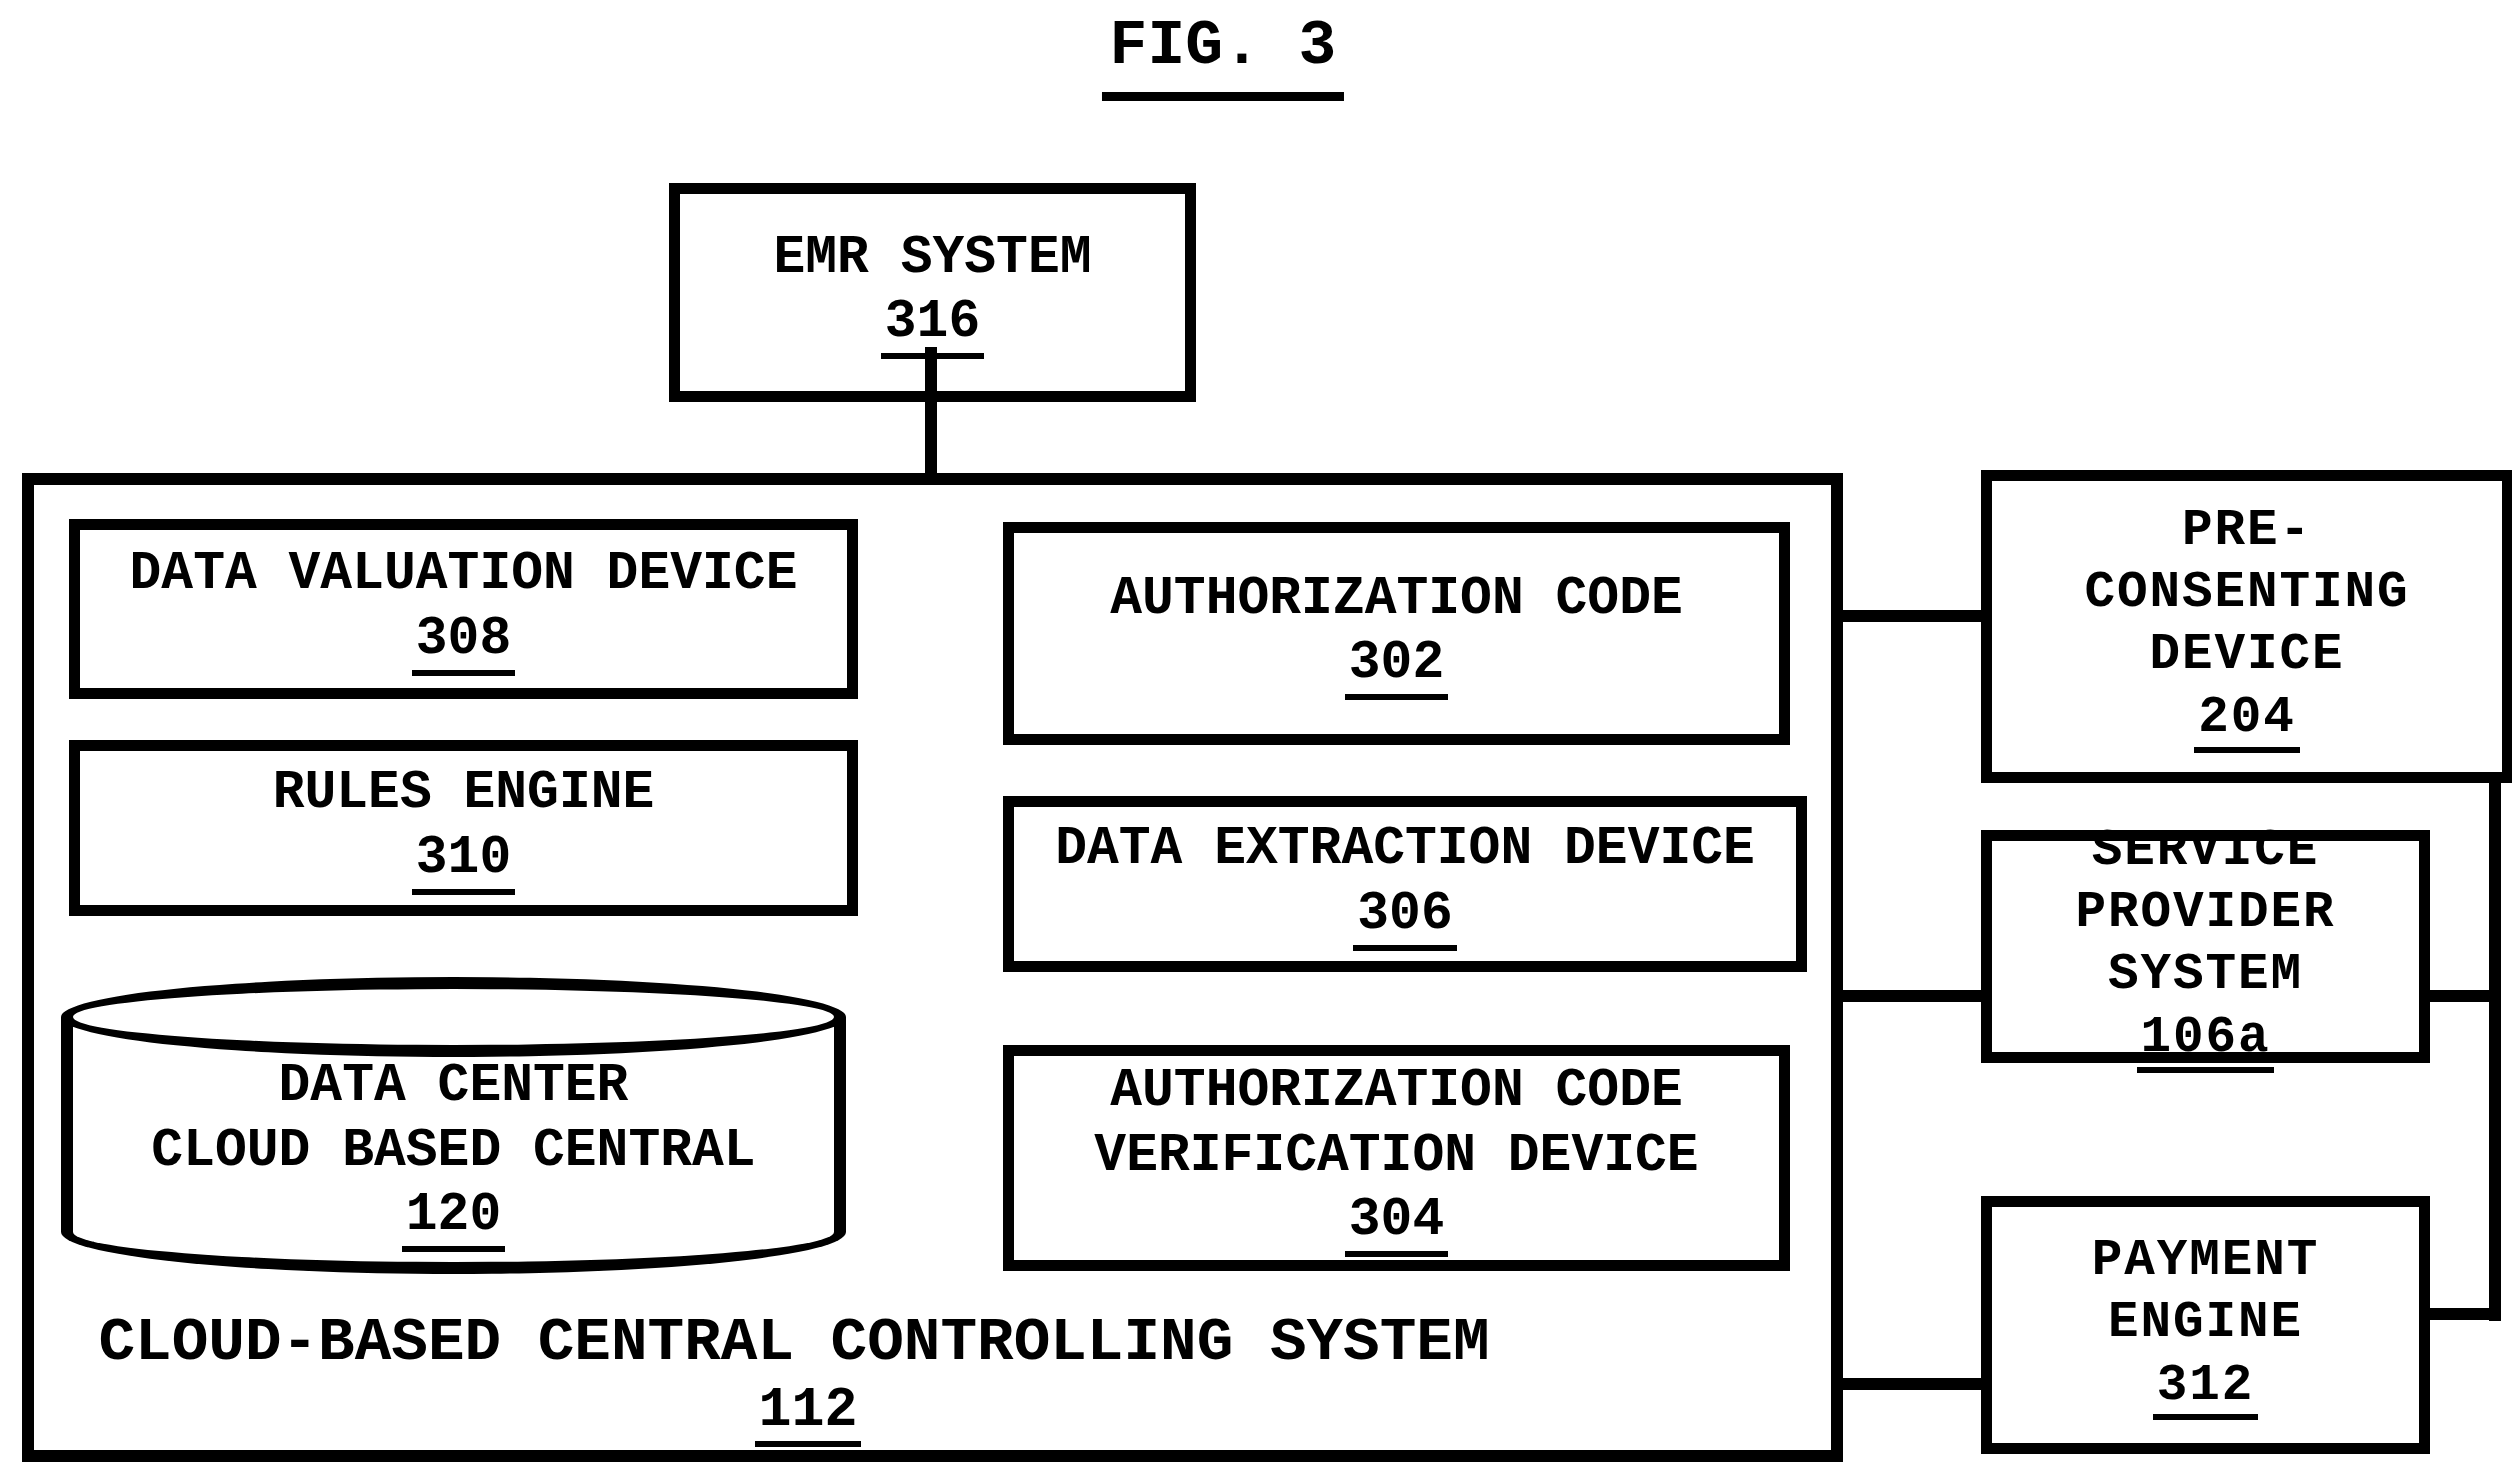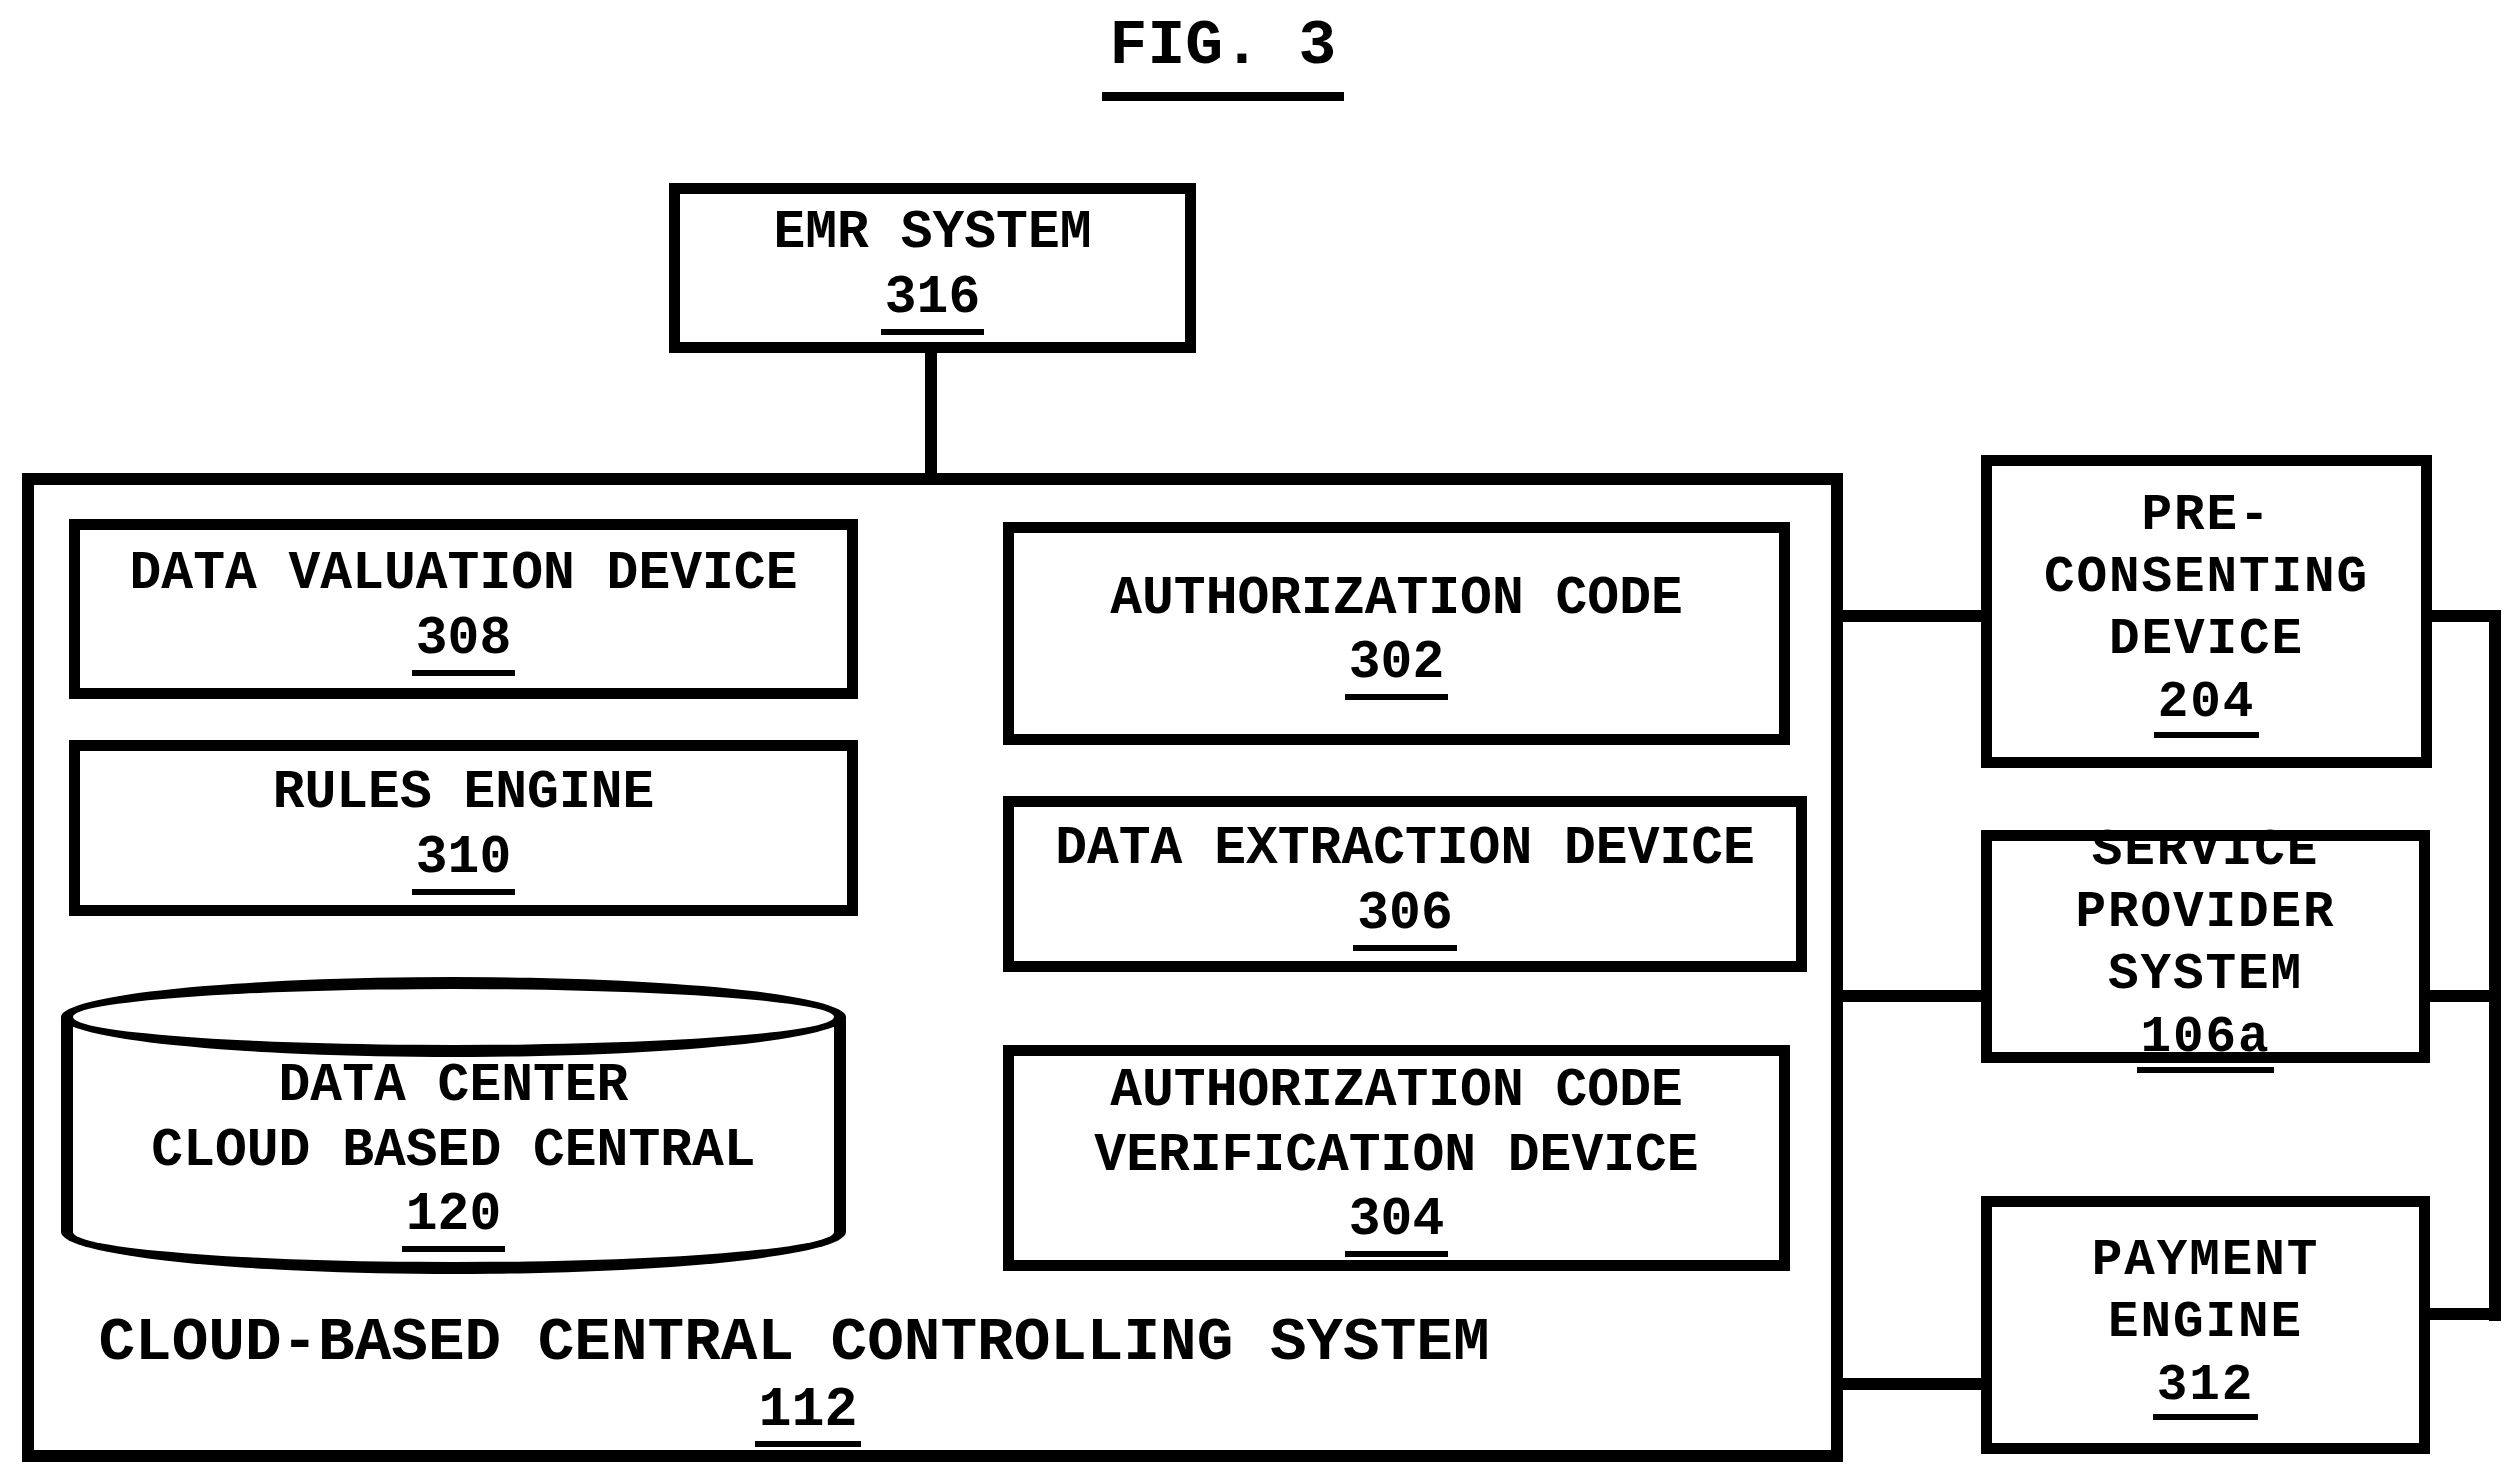--- a/index.html
+++ b/index.html
@@ -116,21 +116,21 @@
 </style>
 </head>
 <body>
 
 <div id="canvas">
 
   <div class="fig-title">
     <span class="t-u">FIG. 3</span>
   </div>
 
-  <div class="box" style="left:669px; top:183px; width:527px; height:170px;">
+  <div class="box" style="left:669px; top:183px; width:527px; height:219px;">
     <span class="ln">EMR SYSTEM</span>
     <span class="ref">316</span>
   </div>
 
   <div class="conn" style="left:925px; top:347px; width:12.3px; height:133px;"></div>
 
   <div class="outline" style="left:22px; top:473px; width:1821px; height:989px;"></div>
 
   <div class="conn" style="left:1837px; top:610px; width:150px; height:12.3px;"></div>
   <div class="conn" style="left:1837px; top:990px; width:150px; height:12.3px;"></div>
@@ -175,21 +175,21 @@
     <span class="ln">AUTHORIZATION CODE</span>
     <span class="ln">VERIFICATION DEVICE</span>
     <span class="ref">304</span>
   </div>
 
   <div class="main-caption">
     <span class="ln">CLOUD-BASED CENTRAL CONTROLLING SYSTEM</span>
     <span class="ref">112</span>
   </div>
 
-  <div class="box right-col" style="left:1981px; top:455px; width:451px; height:313px;">
+  <div class="box right-col" style="left:1981px; top:470px; width:532px; height:313px;">
     <span class="ln">PRE-</span>
     <span class="ln">CONSENTING</span>
     <span class="ln">DEVICE</span>
     <span class="ref">204</span>
   </div>
 
   <div class="box right-col" style="left:1981px; top:830px; width:449px; height:233px;justify-content:center;">
     <span class="ln">SERVICE</span>
     <span class="ln">PROVIDER</span>
     <span class="ln">SYSTEM</span>

